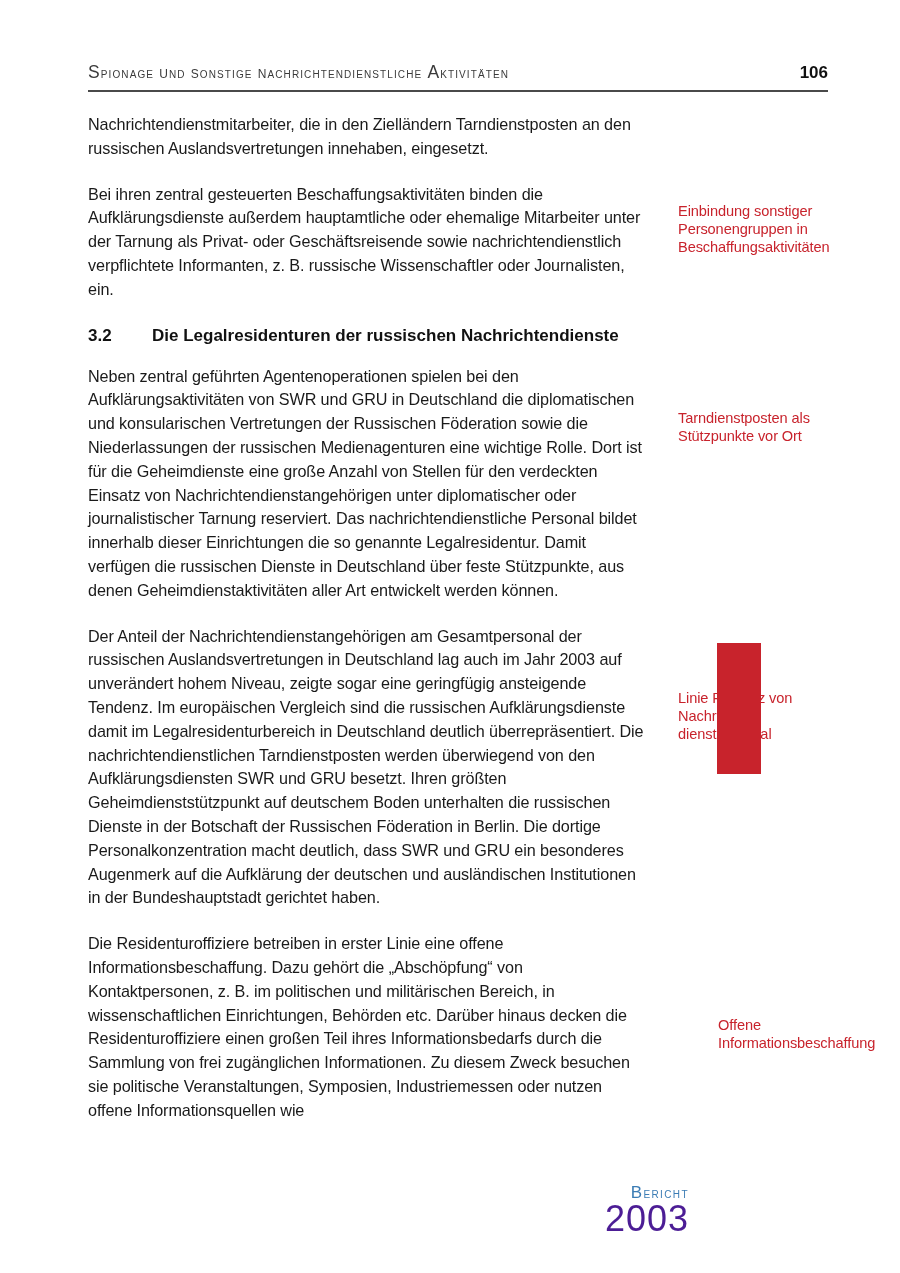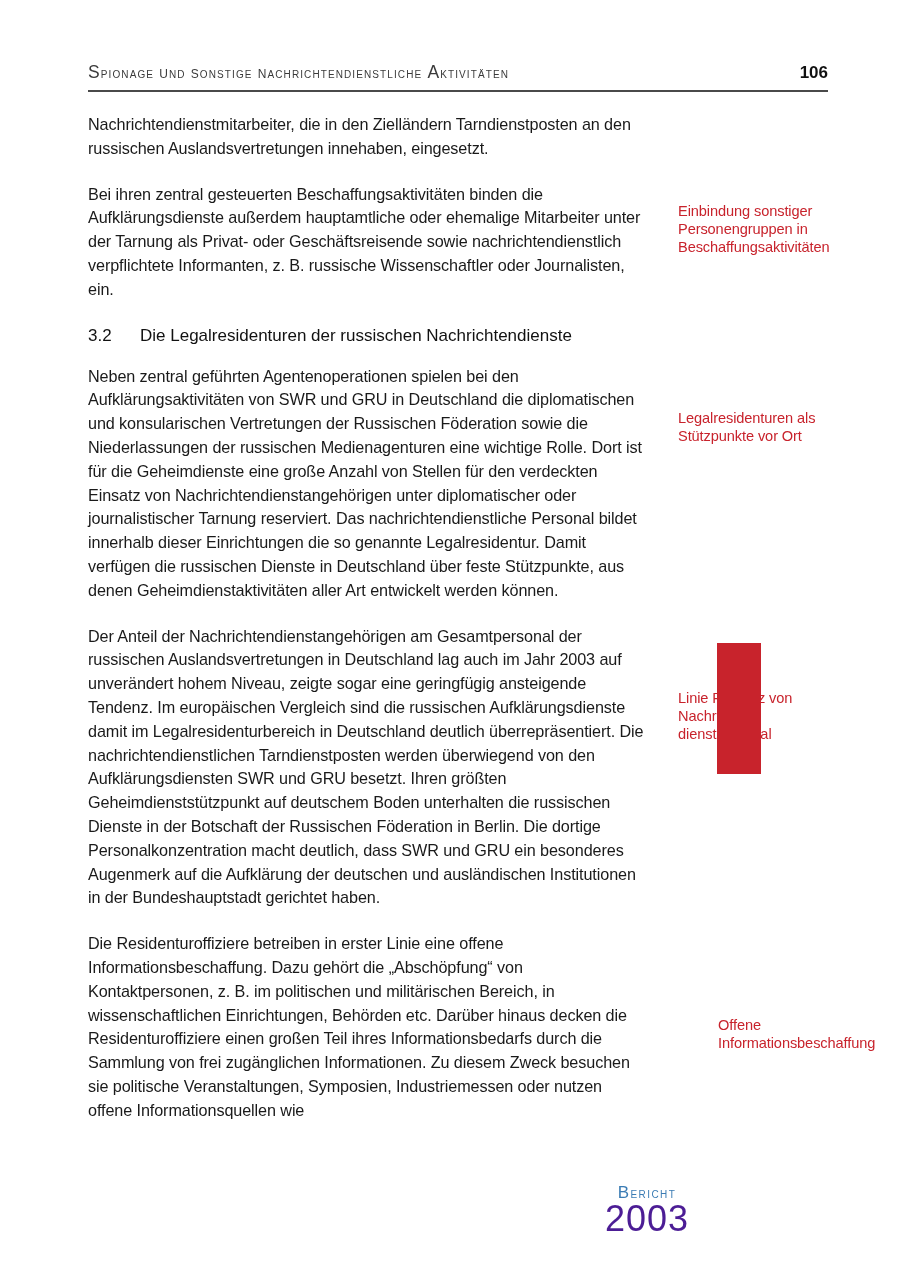--- a/index.html
+++ b/index.html
@@ -72,25 +72,25 @@
   p.body {
     font-size: 16.2px;
     line-height: 23.8px;
     margin: 0 4px 22px 0;
     color: #1a1a1a;
     letter-spacing: -0.1px;
   }
 
   h2.section {
     font-size: 17px;
-    font-weight: normal;
+    font-weight: bold;
     line-height: 23px;
     margin: 8px 0 18px 0;
     display: flex;
-    gap: 14px;
+    gap: 26px;
     color: #111111;
   }
   h2.section .num {
     width: 38px;
     flex: none;
   }
   h2.section .txt {
     flex: 1;
   }
 
@@ -116,21 +116,21 @@
     width: 44px;
     height: 131px;
     background: #c8232c;
   }
 
   
   .footer {
     position: absolute;
     right: 72px;
     bottom: 35px;
-    text-align: center;
+    text-align: right;
     color: #2f6fa8;
   }
   .footer-word {
     font-size: 14px;
     letter-spacing: 1.4px;
     font-variant: small-caps;
     color: #3b7cb4;
     line-height: 14px;
   }
   .footer-word .cap { font-size: 17px; }
@@ -162,21 +162,21 @@
       <span class="txt">Die Legalresidenturen der russischen Nachrichtendienste</span>
     </h2>
 
     <p class="body">Neben zentral geführten Agentenoperationen spielen bei den Aufklärungsaktivitäten von SWR und GRU in Deutschland die diplomatischen und konsularischen Vertretungen der Russischen Föderation sowie die Niederlassungen der russischen Medienagenturen eine wichtige Rolle. Dort ist für die Geheimdienste eine große Anzahl von Stellen für den verdeckten Einsatz von Nachrichtendienstangehörigen unter diplomatischer oder journalistischer Tarnung reserviert. Das nachrichtendienstliche Personal bildet innerhalb dieser Einrichtungen die so genannte Legalresidentur. Damit verfügen die russischen Dienste in Deutschland über feste Stützpunkte, aus denen Geheimdienstaktivitäten aller Art entwickelt werden können.</p>
     <p class="body">Der Anteil der Nachrichtendienstangehörigen am Gesamtpersonal der russischen Auslandsvertretungen in Deutschland lag auch im Jahr 2003 auf unverändert hohem Niveau, zeigte sogar eine geringfügig ansteigende Tendenz. Im europäischen Vergleich sind die russischen Aufklärungsdienste damit im Legalresidenturbereich in Deutschland deutlich überrepräsentiert. Die nachrichtendienstlichen Tarndienstposten werden überwiegend von den Aufklärungsdiensten SWR und GRU besetzt. Ihren größten Geheimdienststützpunkt auf deutschem Boden unterhalten die russischen Dienste in der Botschaft der Russischen Föderation in Berlin. Die dortige Personalkonzentration macht deutlich, dass SWR und GRU ein besonderes Augenmerk auf die Aufklärung der deutschen und ausländischen Institutionen in der Bundeshauptstadt gerichtet haben.</p>
     <p class="body">Die Residenturoffiziere betreiben in erster Linie eine offene Informationsbeschaffung. Dazu gehört die „Abschöpfung“ von Kontaktpersonen, z. B. im politischen und militärischen Bereich, in wissenschaftlichen Einrichtungen, Behörden etc. Darüber hinaus decken die Residenturoffiziere einen großen Teil ihres Informationsbedarfs durch die Sammlung von frei zugänglichen Informationen. Zu diesem Zweck besuchen sie politische Veranstaltungen, Symposien, Industriemessen oder nutzen offene Informationsquellen wie</p>
   </div>
 
   <div class="margin-col">
     <div class="note" id="note-0">Einbindung sonstiger Personengruppen in Beschaffungsaktivitäten</div>
-    <div class="note" id="note-1">Legalresidenturen als Stützpunkte vor Ort</div>
+    <div class="note" id="note-1">Tarndienstposten als Stützpunkte vor Ort</div>
     <div class="note" id="note-2">Linie Präsenz von Nachrichten-dienstpersonal</div>
     <div class="note" id="note-3">Offene Informationsbeschaffung</div>
   </div>
 
   <div class="tab-marker"></div>
 
   <div class="footer">
     <div class="footer-word"><span class="cap">B</span>ericht</div>
     <div class="footer-year">2003</div>
   </div>

